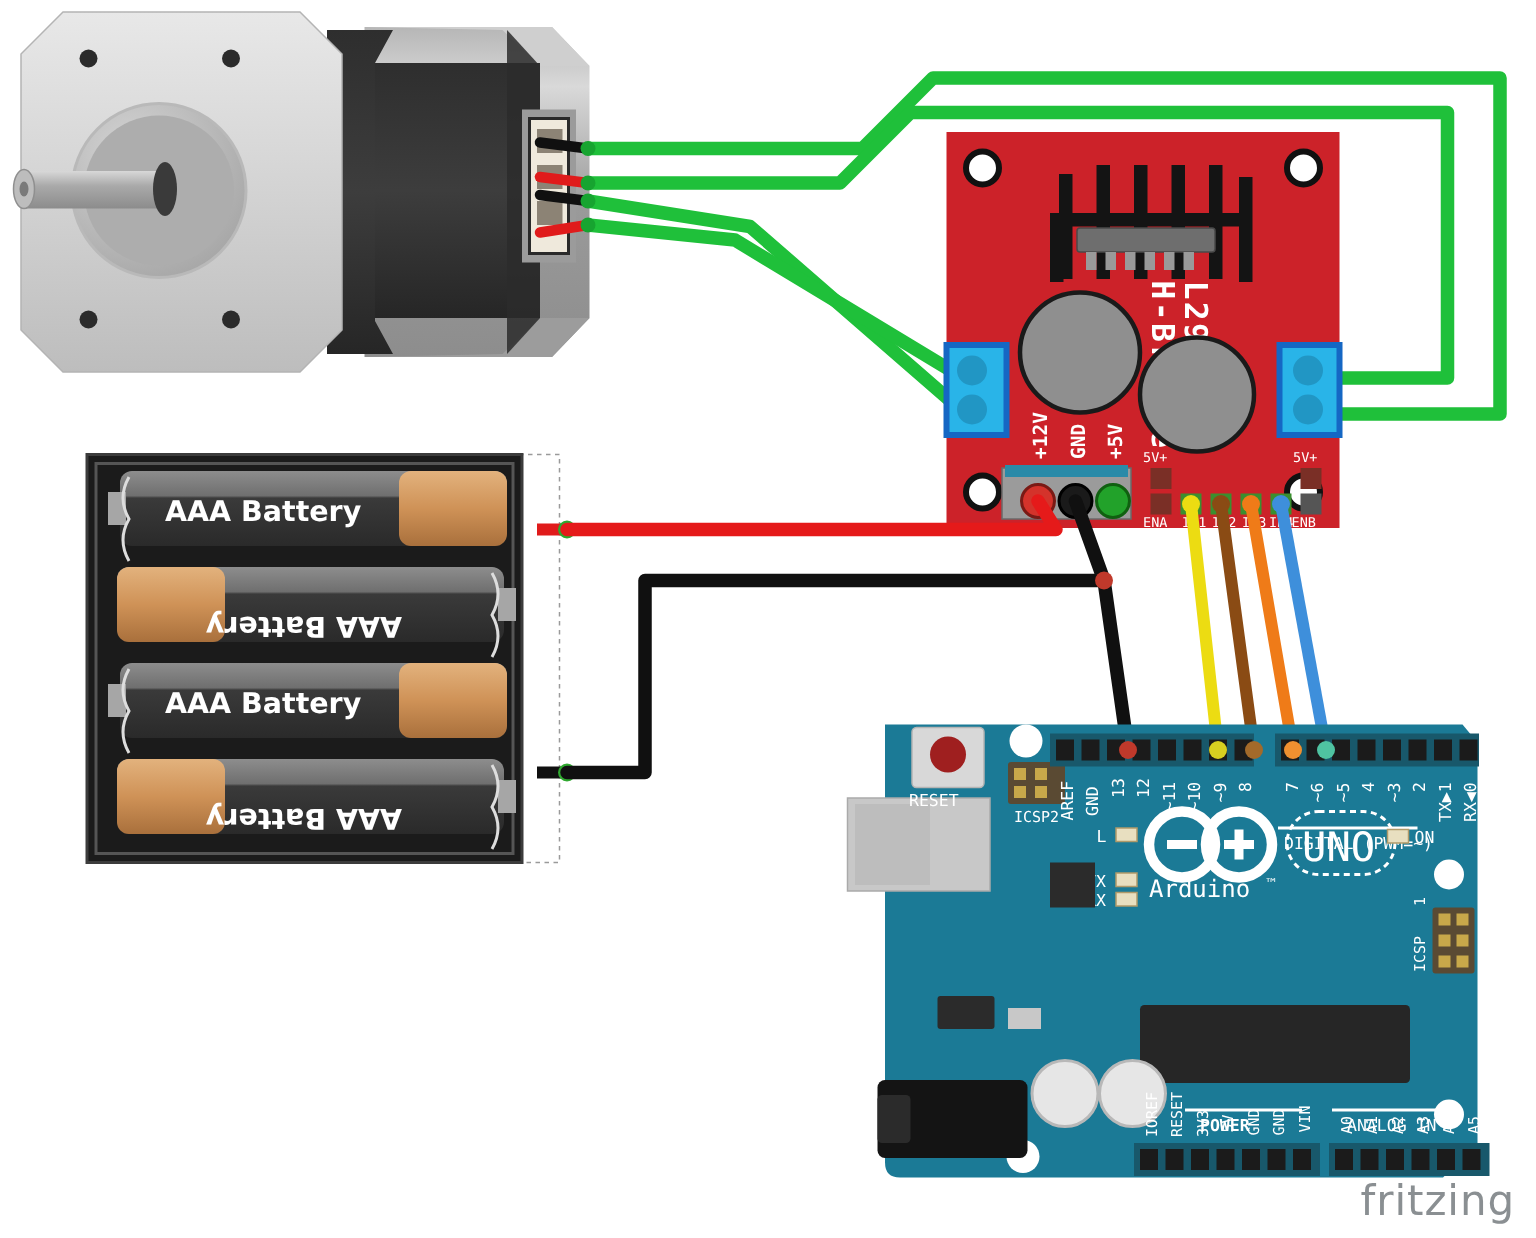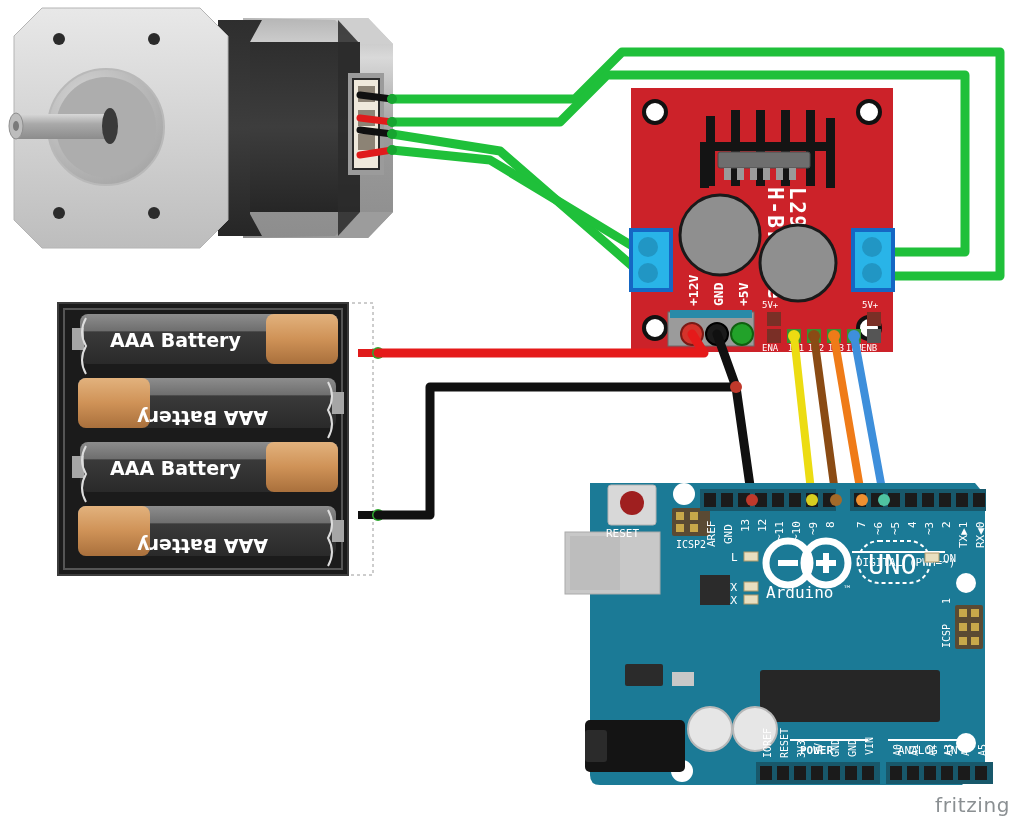--- a/index.html
+++ b/index.html
@@ -3,21 +3,21 @@
 <meta charset="utf-8">
 <title>Fritzing Wiring Diagram</title>
 <style>
   html,body{margin:0;padding:0;background:#ffffff;}
   body{width:1024px;height:825px;overflow:hidden;
        font-family:"DejaVu Sans","Liberation Sans",sans-serif;}
   #stage{position:relative;width:1024px;height:825px;background:#ffffff;}
   #stage svg{position:absolute;top:0;left:0;}
   .wm{position:absolute;right:14px;bottom:8px;color:#8a8f92;
       font-family:"DejaVu Sans","Liberation Sans",sans-serif;
-      font-size:20px;letter-spacing:.6px;}
+      font-size:28px;letter-spacing:.6px;}
 </style>
 </head>
 <body>
 
 <div id="stage">
 
 <svg width="1024" height="825" viewBox="0 0 1024 825">
 
   <defs>
     <linearGradient id="motorFace" x1="0" y1="0" x2="0" y2="1">

